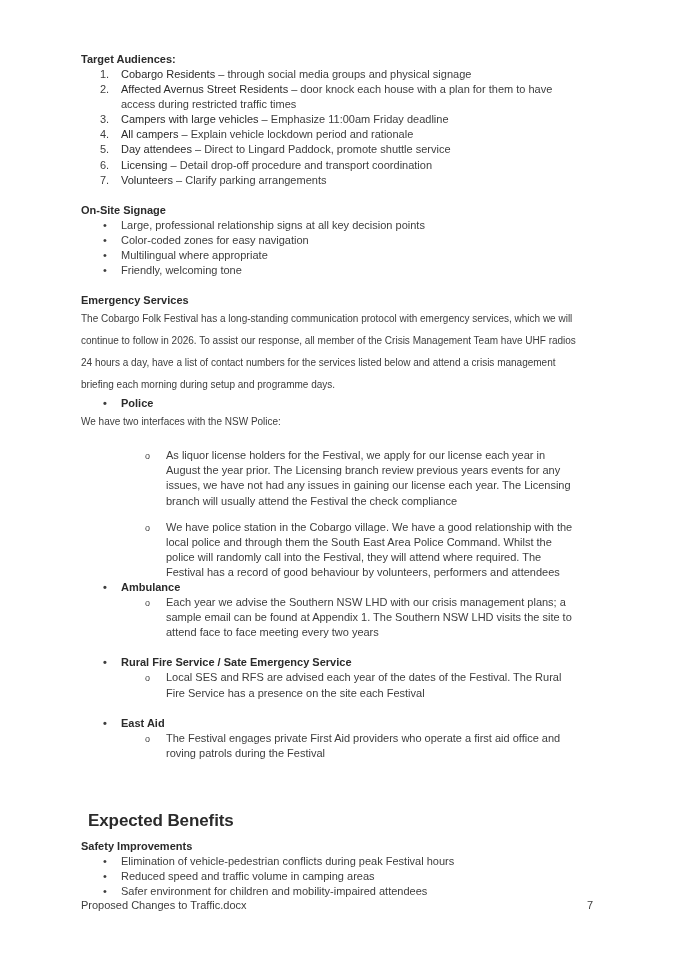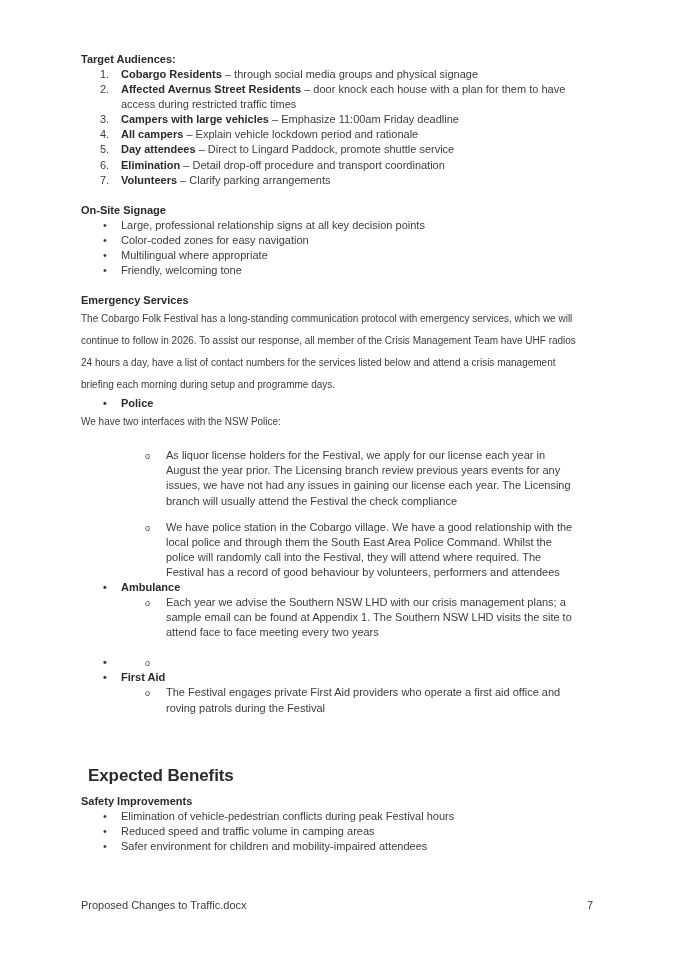--- a/index.html
+++ b/index.html
@@ -117,21 +117,21 @@
   }
   ul.sub-list > li .ocirc {
     position: absolute;
     left: 64px;
     top: 0px;
     font-size: 9px;
     line-height: 16px;
     color: #3d3d3d;
   }
 
-  .bold-run { font-weight: bold; color: #2b2b2b; }
+  .bold-run { font-weight: normal; color: #2b2b2b; }
 
   
   .footer {
     position: absolute;
     left: 81px;
     top: 899px;
     width: 512px;
     display: flex;
     justify-content: space-between;
     align-items: flex-end;
@@ -156,21 +156,21 @@
       <li>
         <span class="num">3.</span><span class="bold-run">Campers with large vehicles</span><span> – Emphasize 11:00am Friday deadline</span>
       </li>
       <li>
         <span class="num">4.</span><span class="bold-run">All campers</span><span> – Explain vehicle lockdown period and rationale</span>
       </li>
       <li>
         <span class="num">5.</span><span class="bold-run">Day attendees</span><span> – Direct to Lingard Paddock, promote shuttle service</span>
       </li>
       <li>
-        <span class="num">6.</span><span class="bold-run">Elimination</span><span> – Detail drop-off procedure and transport coordination</span>
+        <span class="num">6.</span><span class="bold-run">Licensing</span><span> – Detail drop-off procedure and transport coordination</span>
       </li>
       <li>
         <span class="num">7.</span><span class="bold-run">Volunteers</span><span> – Clarify parking arrangements</span>
       </li>
     </ol>
 
     <div class="spacer-lg"></div>
 
     <div class="h-sub">On-Site Signage</div>
     <ul class="bul-list">
@@ -220,34 +220,34 @@
     <ul class="sub-list">
       <li>
         <span class="ocirc">o</span><span>Each year we advise the Southern NSW LHD with our crisis management plans; a sample email can be found at Appendix 1. The Southern NSW LHD visits the site to attend face to face meeting every two years</span>
       </li>
     </ul>
 
     <div class="spacer-lg"></div>
 
     <ul class="bul-list">
       <li class="bold-item">
-        <span class="dot">•</span>
-      </li>
-    </ul>
-    <ul class="sub-list">
-      <li>
-        <span class="ocirc">o</span>
-      </li>
-    </ul>
-
-    <div class="spacer-lg"></div>
-
-    <ul class="bul-list">
-      <li class="bold-item">
-        <span class="dot">•</span><span>First Aid</span>
+        <span class="dot">•</span><span>Rural Fire Service / Sate Emergency Service</span>
+      </li>
+    </ul>
+    <ul class="sub-list">
+      <li>
+        <span class="ocirc">o</span><span>Local SES and RFS are advised each year of the dates of the Festival.  The Rural Fire Service has a presence on the site each Festival</span>
+      </li>
+    </ul>
+
+    <div class="spacer-lg"></div>
+
+    <ul class="bul-list">
+      <li class="bold-item">
+        <span class="dot">•</span><span>East Aid</span>
       </li>
     </ul>
     <ul class="sub-list">
       <li>
         <span class="ocirc">o</span><span>The Festival engages private First Aid providers who operate a first aid office and roving patrols during the Festival</span>
       </li>
     </ul>
 
     <div class="spacer-xl"></div>
     <div class="spacer-md"></div>

